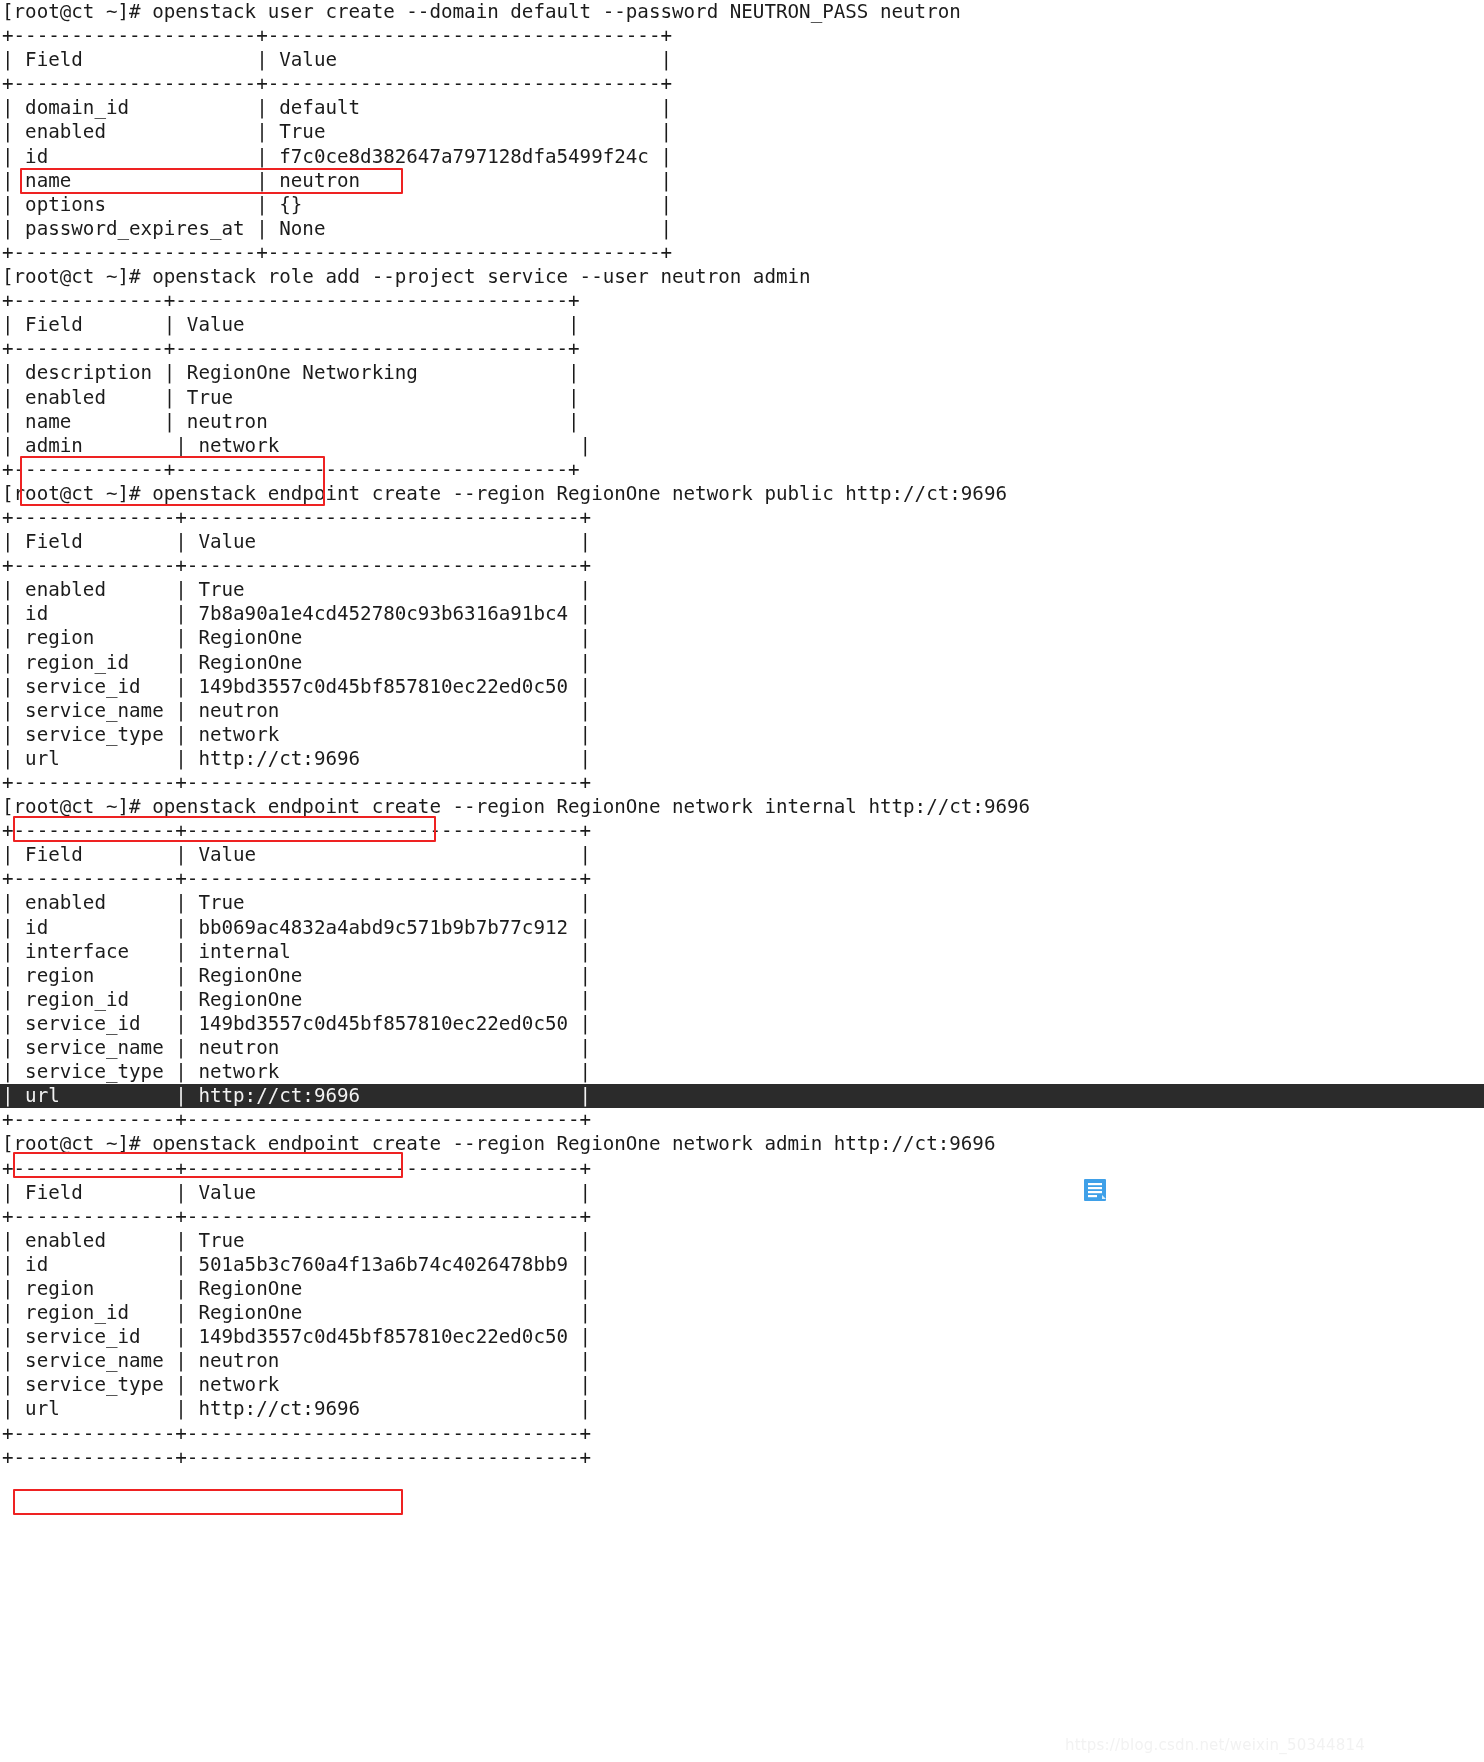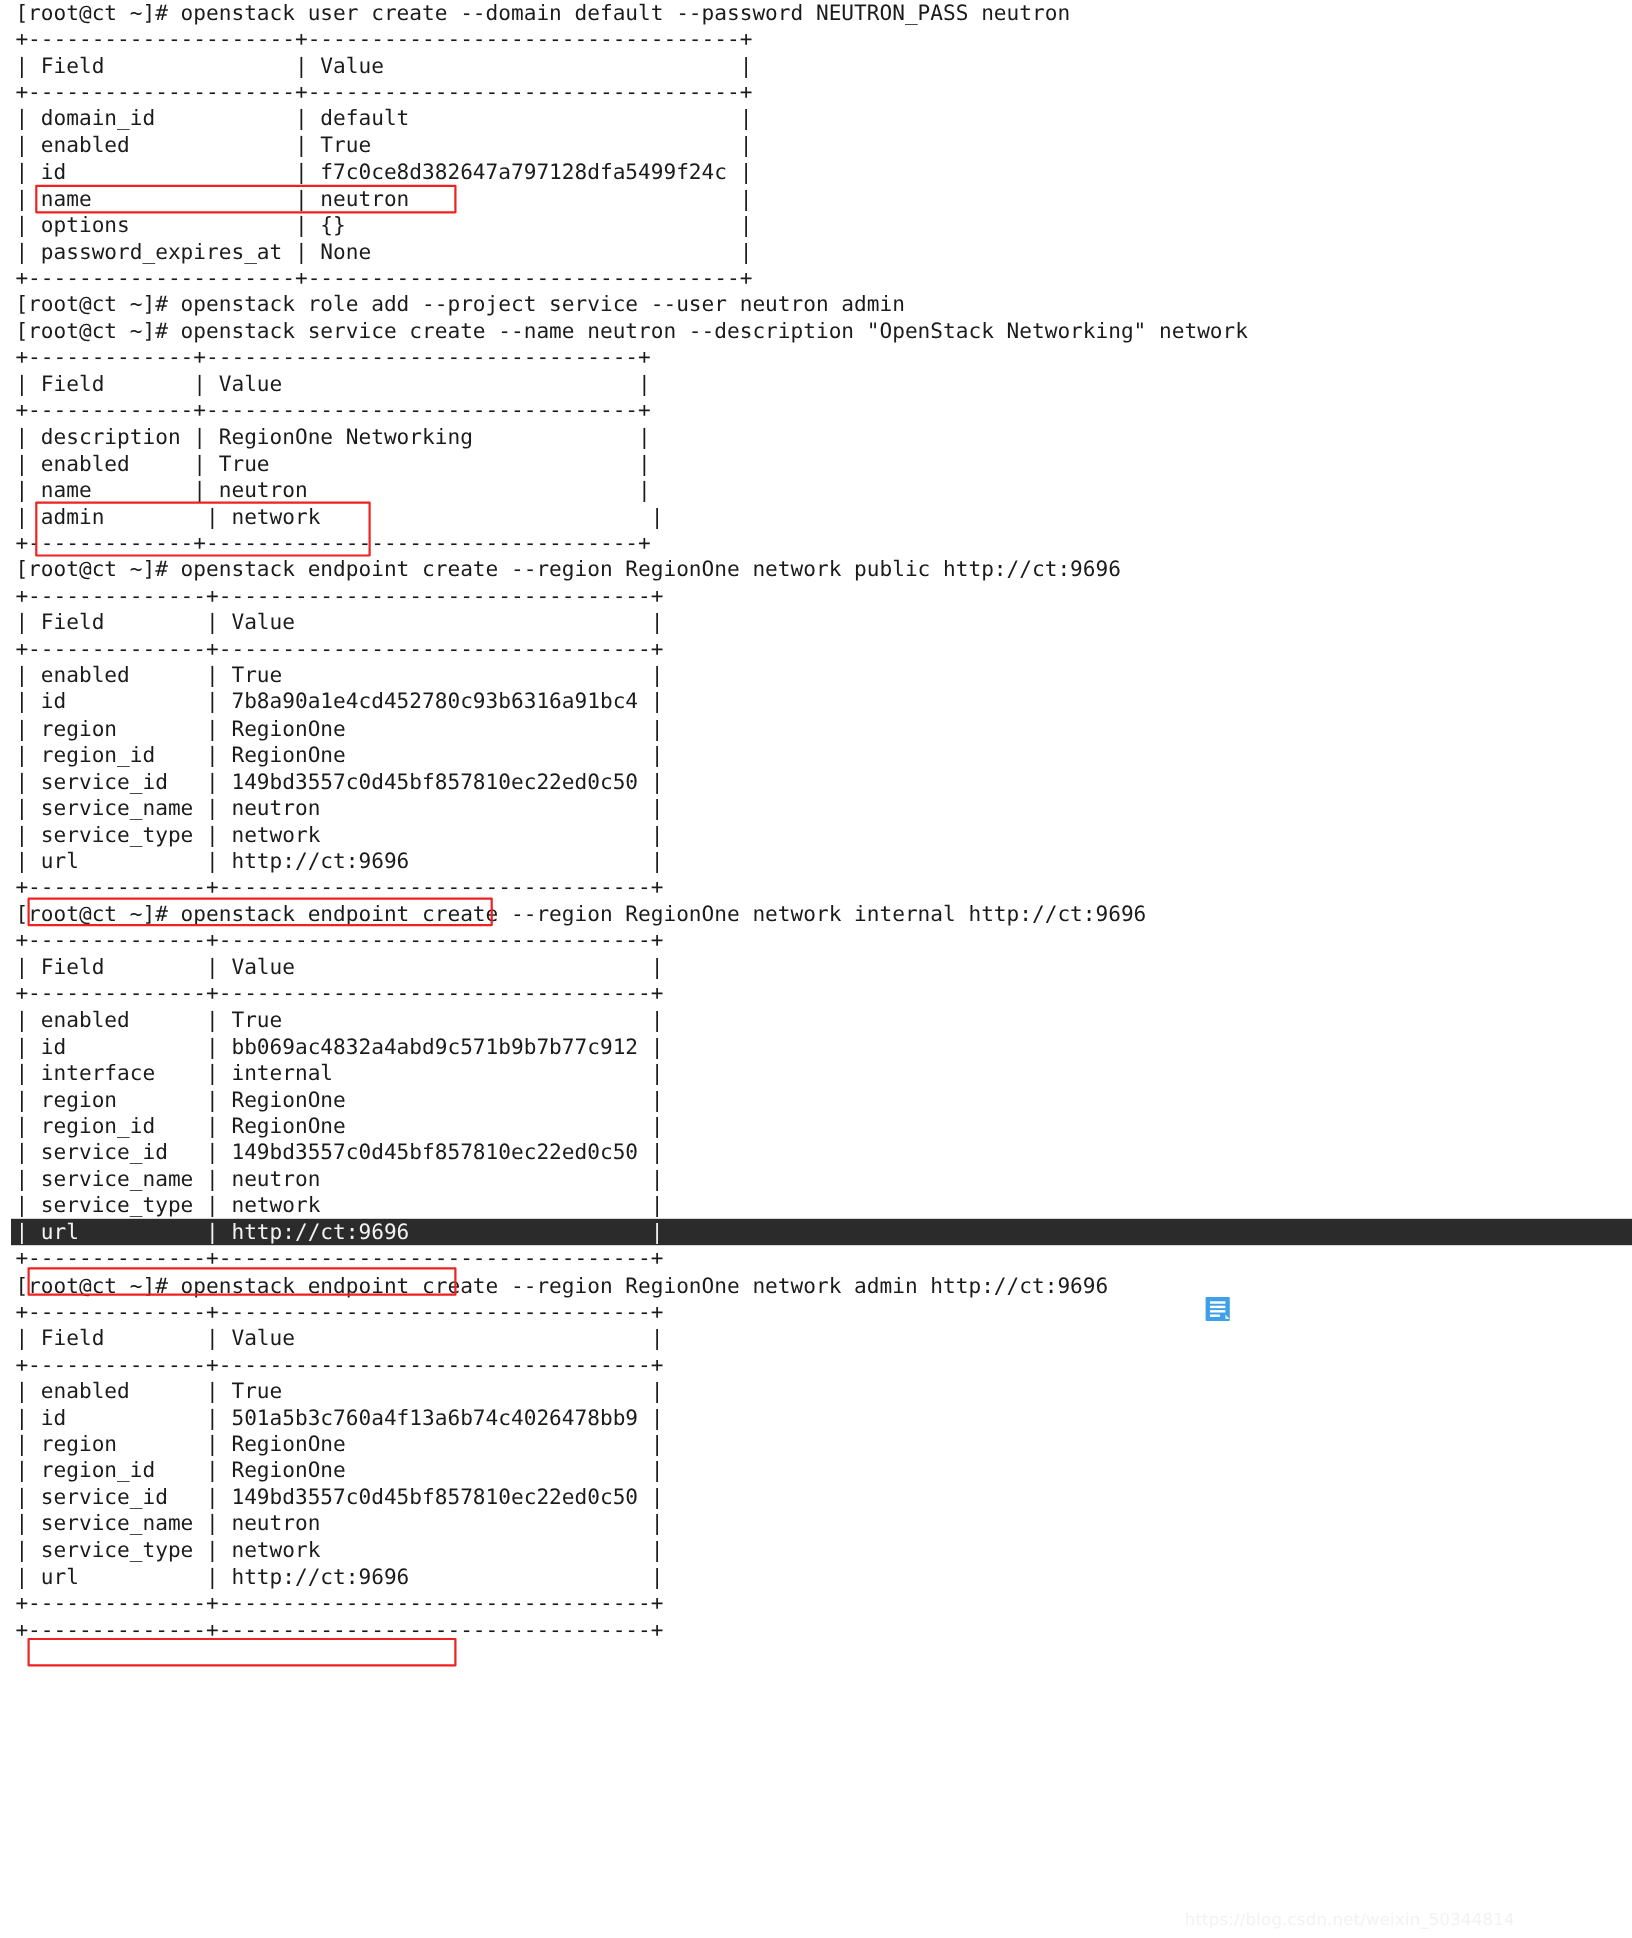--- a/index.html
+++ b/index.html
@@ -10,21 +10,21 @@
   }
   body {
     width: 1484px;
     height: 1762px;
     position: relative;
     overflow: hidden;
     font-family: "DejaVu Sans Mono", monospace;
   }
   #terminal {
     position: absolute;
-    left: 12px;
+    left: 0;
     top: 0;
     width: 1224px;
     height: 1762px;
     background: #ffffff;
   }
   .line {
     height: 24.1px;
     line-height: 24.1px;
     font-size: 19.2px;
     letter-spacing: 0px;
@@ -76,21 +76,20 @@
       <div class="line">| Field               | Value                            |</div>
       <div class="line">+---------------------+----------------------------------+</div>
       <div class="line">| domain_id           | default                          |</div>
       <div class="line">| enabled             | True                             |</div>
       <div class="line">| id                  | f7c0ce8d382647a797128dfa5499f24c |</div>
       <div class="line">| name                | neutron                          |</div>
       <div class="line">| options             | {}                               |</div>
       <div class="line">| password_expires_at | None                             |</div>
       <div class="line">+---------------------+----------------------------------+</div>
       <div class="line">[root@ct ~]# openstack role add --project service --user neutron admin</div>
-      <div class="line">[root@ct ~]# openstack service create --name neutron --description "OpenStack Networking" network</div>
       <div class="line">+-------------+----------------------------------+</div>
       <div class="line">| Field       | Value                            |</div>
       <div class="line">+-------------+----------------------------------+</div>
       <div class="line">| description | RegionOne Networking             |</div>
       <div class="line">| enabled     | True                             |</div>
       <div class="line">| name        | neutron                          |</div>
       <div class="line">| admin        | network                          |</div>
       <div class="line">+-------------+----------------------------------+</div>
       <div class="line">[root@ct ~]# openstack endpoint create --region RegionOne network public http://ct:9696</div>
       <div class="line">+--------------+----------------------------------+</div>

